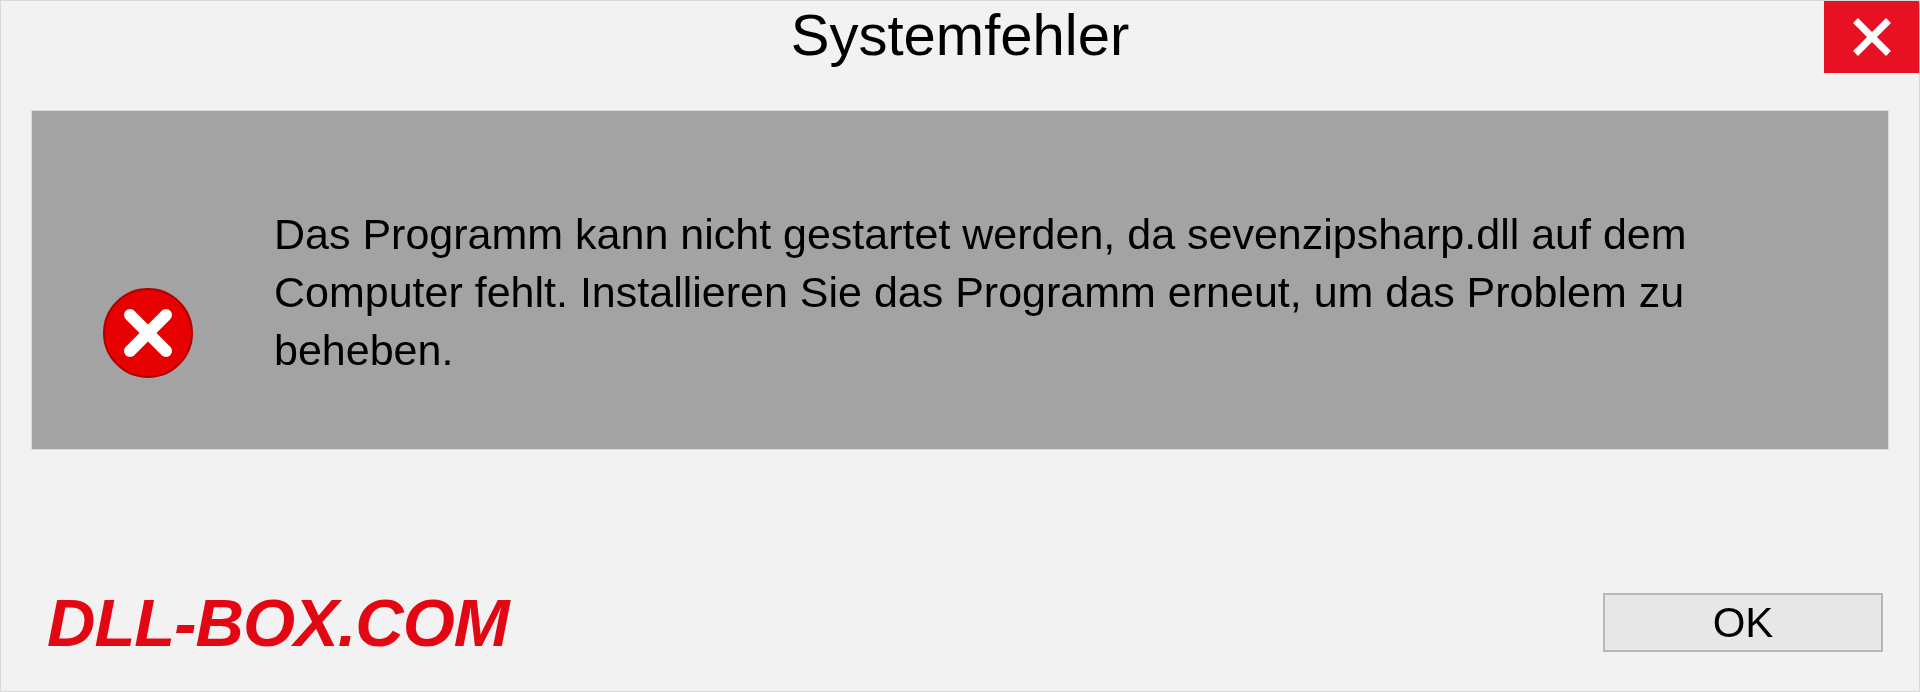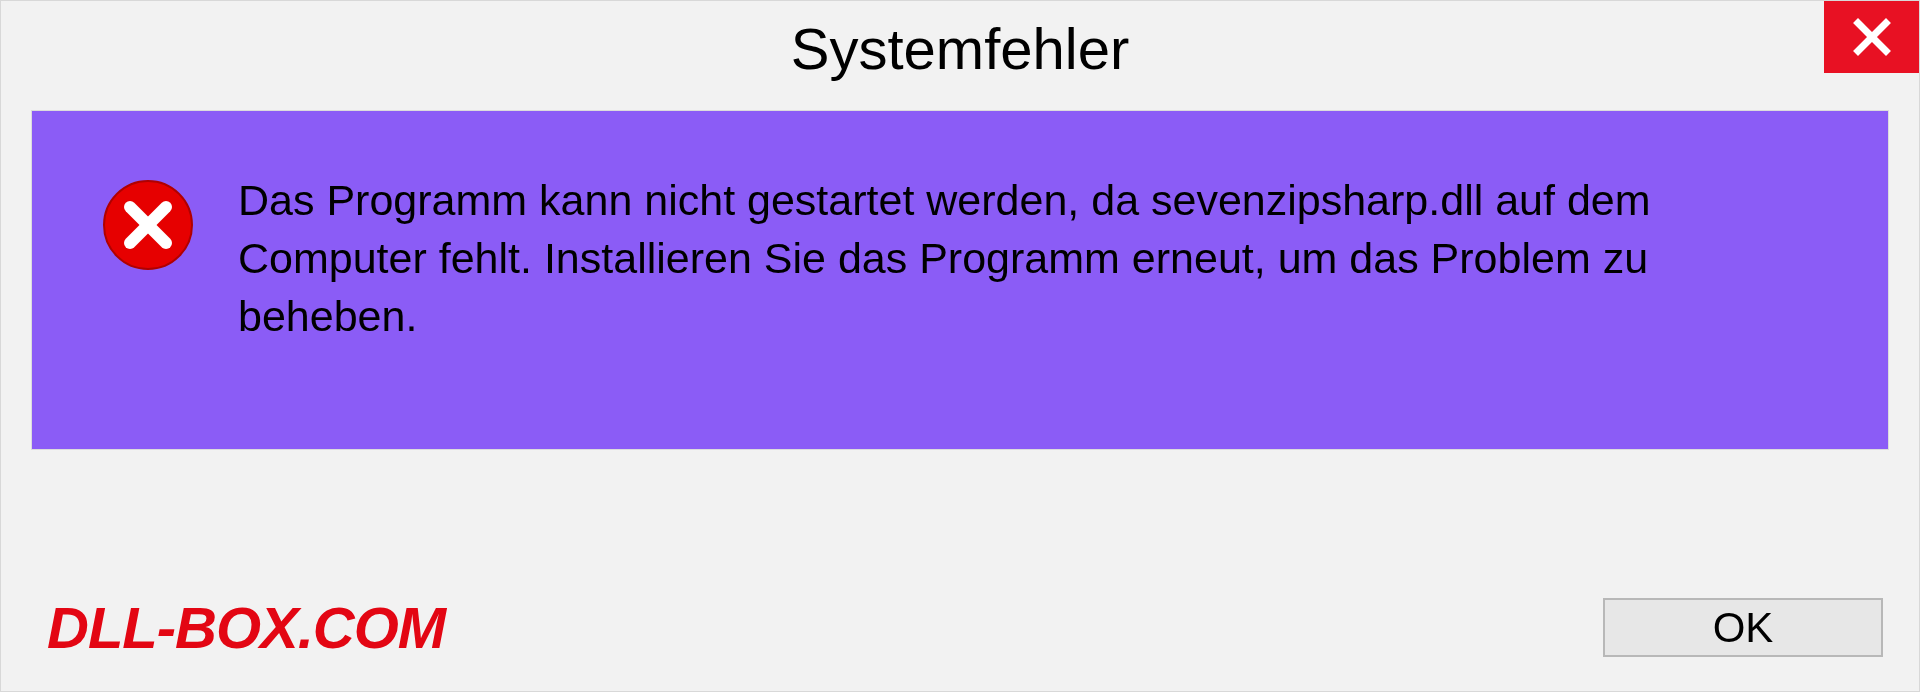--- a/index.html
+++ b/index.html
@@ -18,21 +18,21 @@
     .dialog {
       width: 100%;
       height: 100%;
       background: #f2f2f2;
       border: 1px solid #d8d8d8;
       position: relative;
     }
     .titlebar {
       height: 95px;
       display: flex;
-      align-items: center;
+      align-items: flex-start;
       justify-content: center;
       position: relative;
     }
     .title {
       font-size: 58px;
       font-weight: 400;
       color: #000;
     }
     .close-btn {
       position: absolute;
@@ -45,26 +45,26 @@
       align-items: center;
       justify-content: center;
       cursor: pointer;
     }
     .close-btn svg {
       width: 40px;
       height: 40px;
     }
     .content-panel {
       margin: 14px 30px 0 30px;
-      background: #8b5cf6;
+      background: #a3a3a3;
       border: 1px solid #dcdcdc;
       padding: 60px 70px 70px 70px;
       display: flex;
-      align-items: flex-start;
-      gap: 44px;
+      align-items: flex-end;
+      gap: 80px;
       height: 340px;
     }
     .error-icon {
       flex-shrink: 0;
       width: 92px;
       height: 92px;
       margin-top: 8px;
     }
     .message {
       font-size: 43px;
@@ -76,21 +76,21 @@
       position: absolute;
       bottom: 30px;
       left: 0;
       right: 0;
       padding: 0 36px 0 46px;
       display: flex;
       align-items: center;
       justify-content: space-between;
     }
     .watermark {
-      font-size: 58px;
+      font-size: 67px;
       font-weight: 800;
       color: #e30613;
       font-style: italic;
       letter-spacing: -1px;
       font-family: Arial, sans-serif;
     }
     .ok-btn {
       width: 280px;
       height: 59px;
       background: #e7e7e7;

